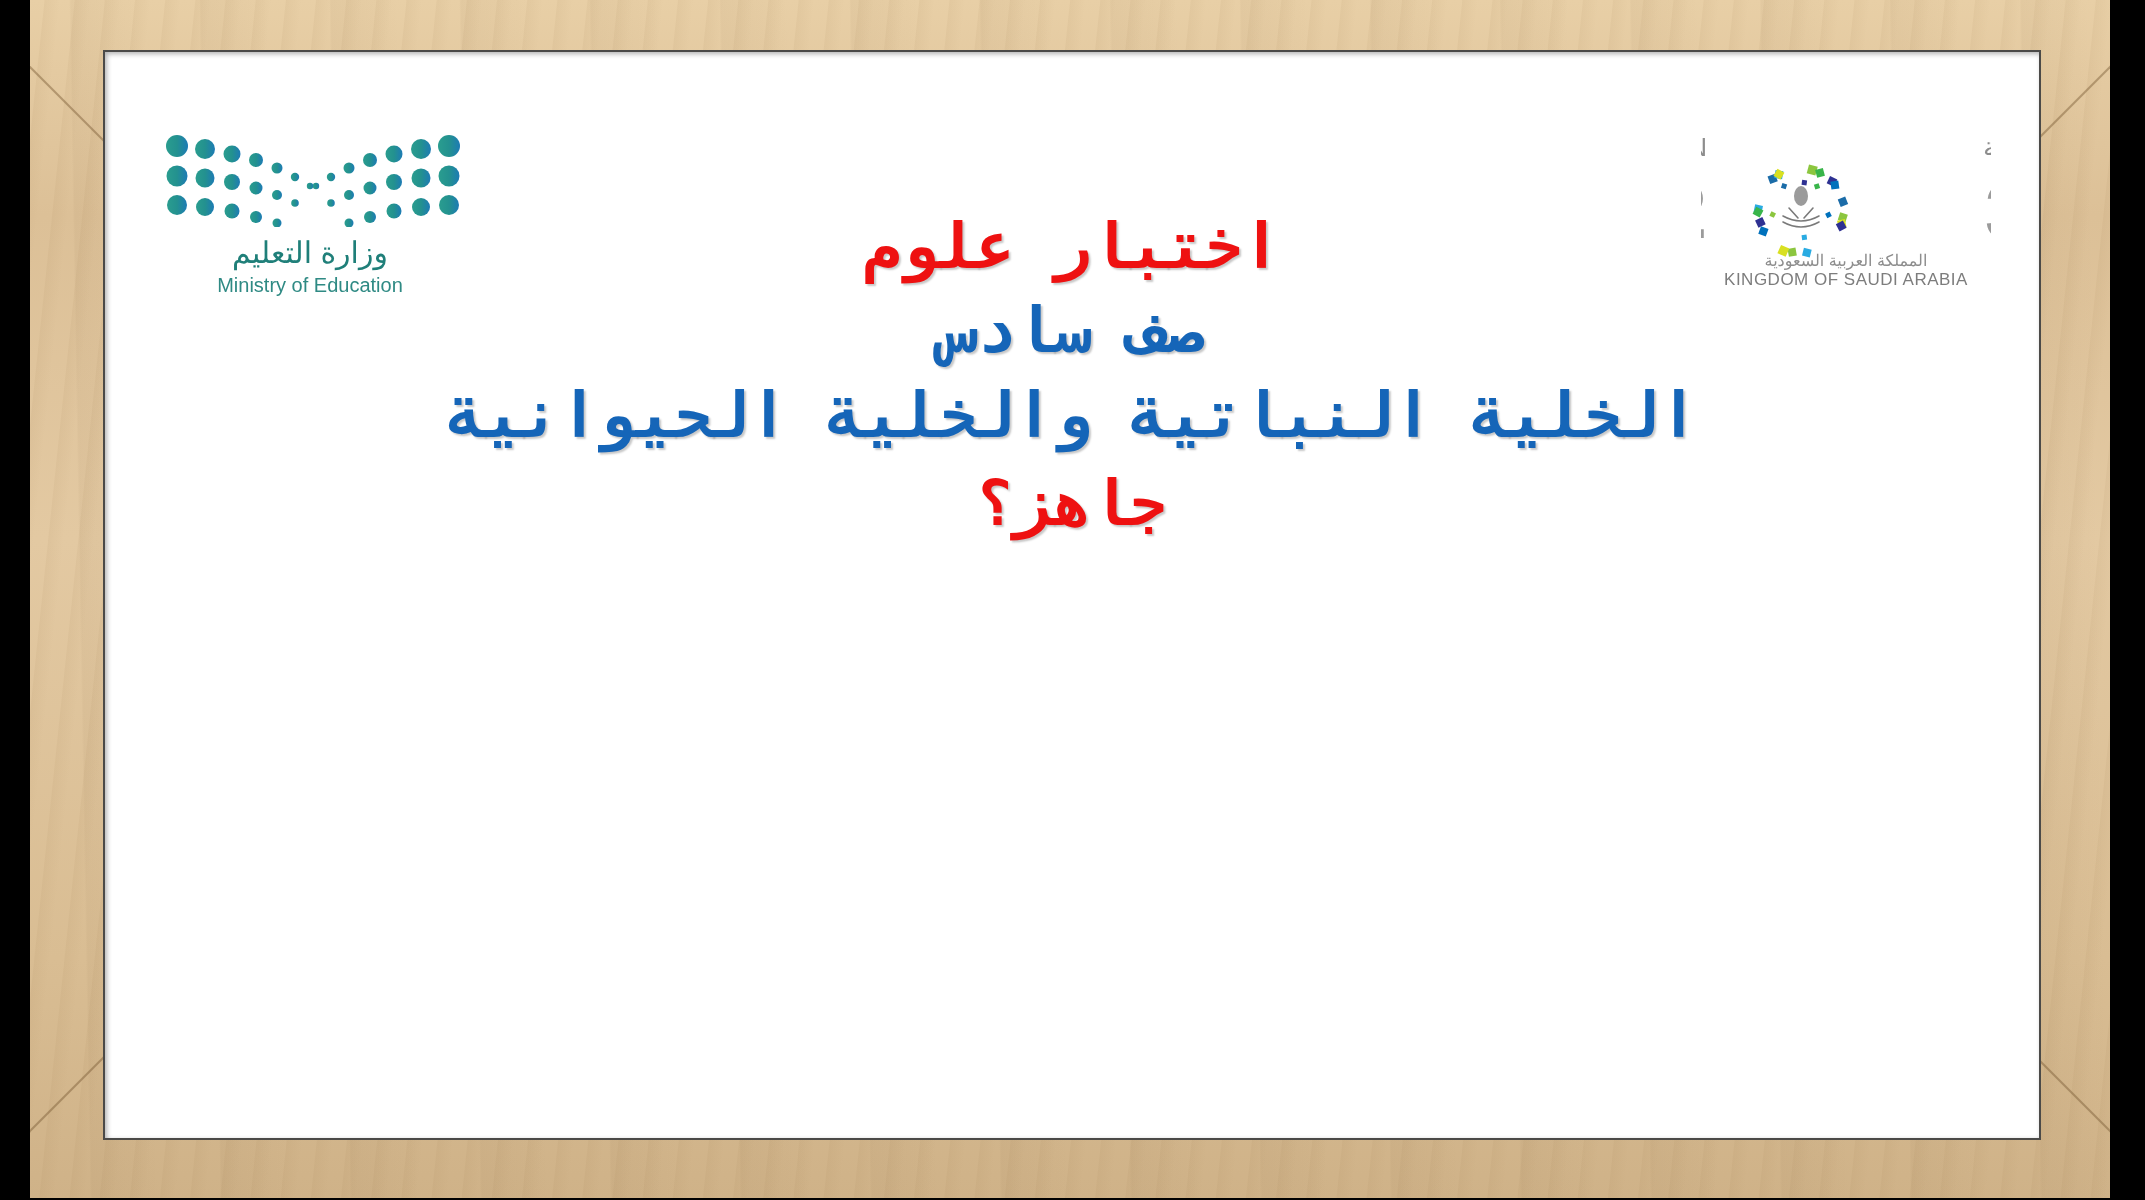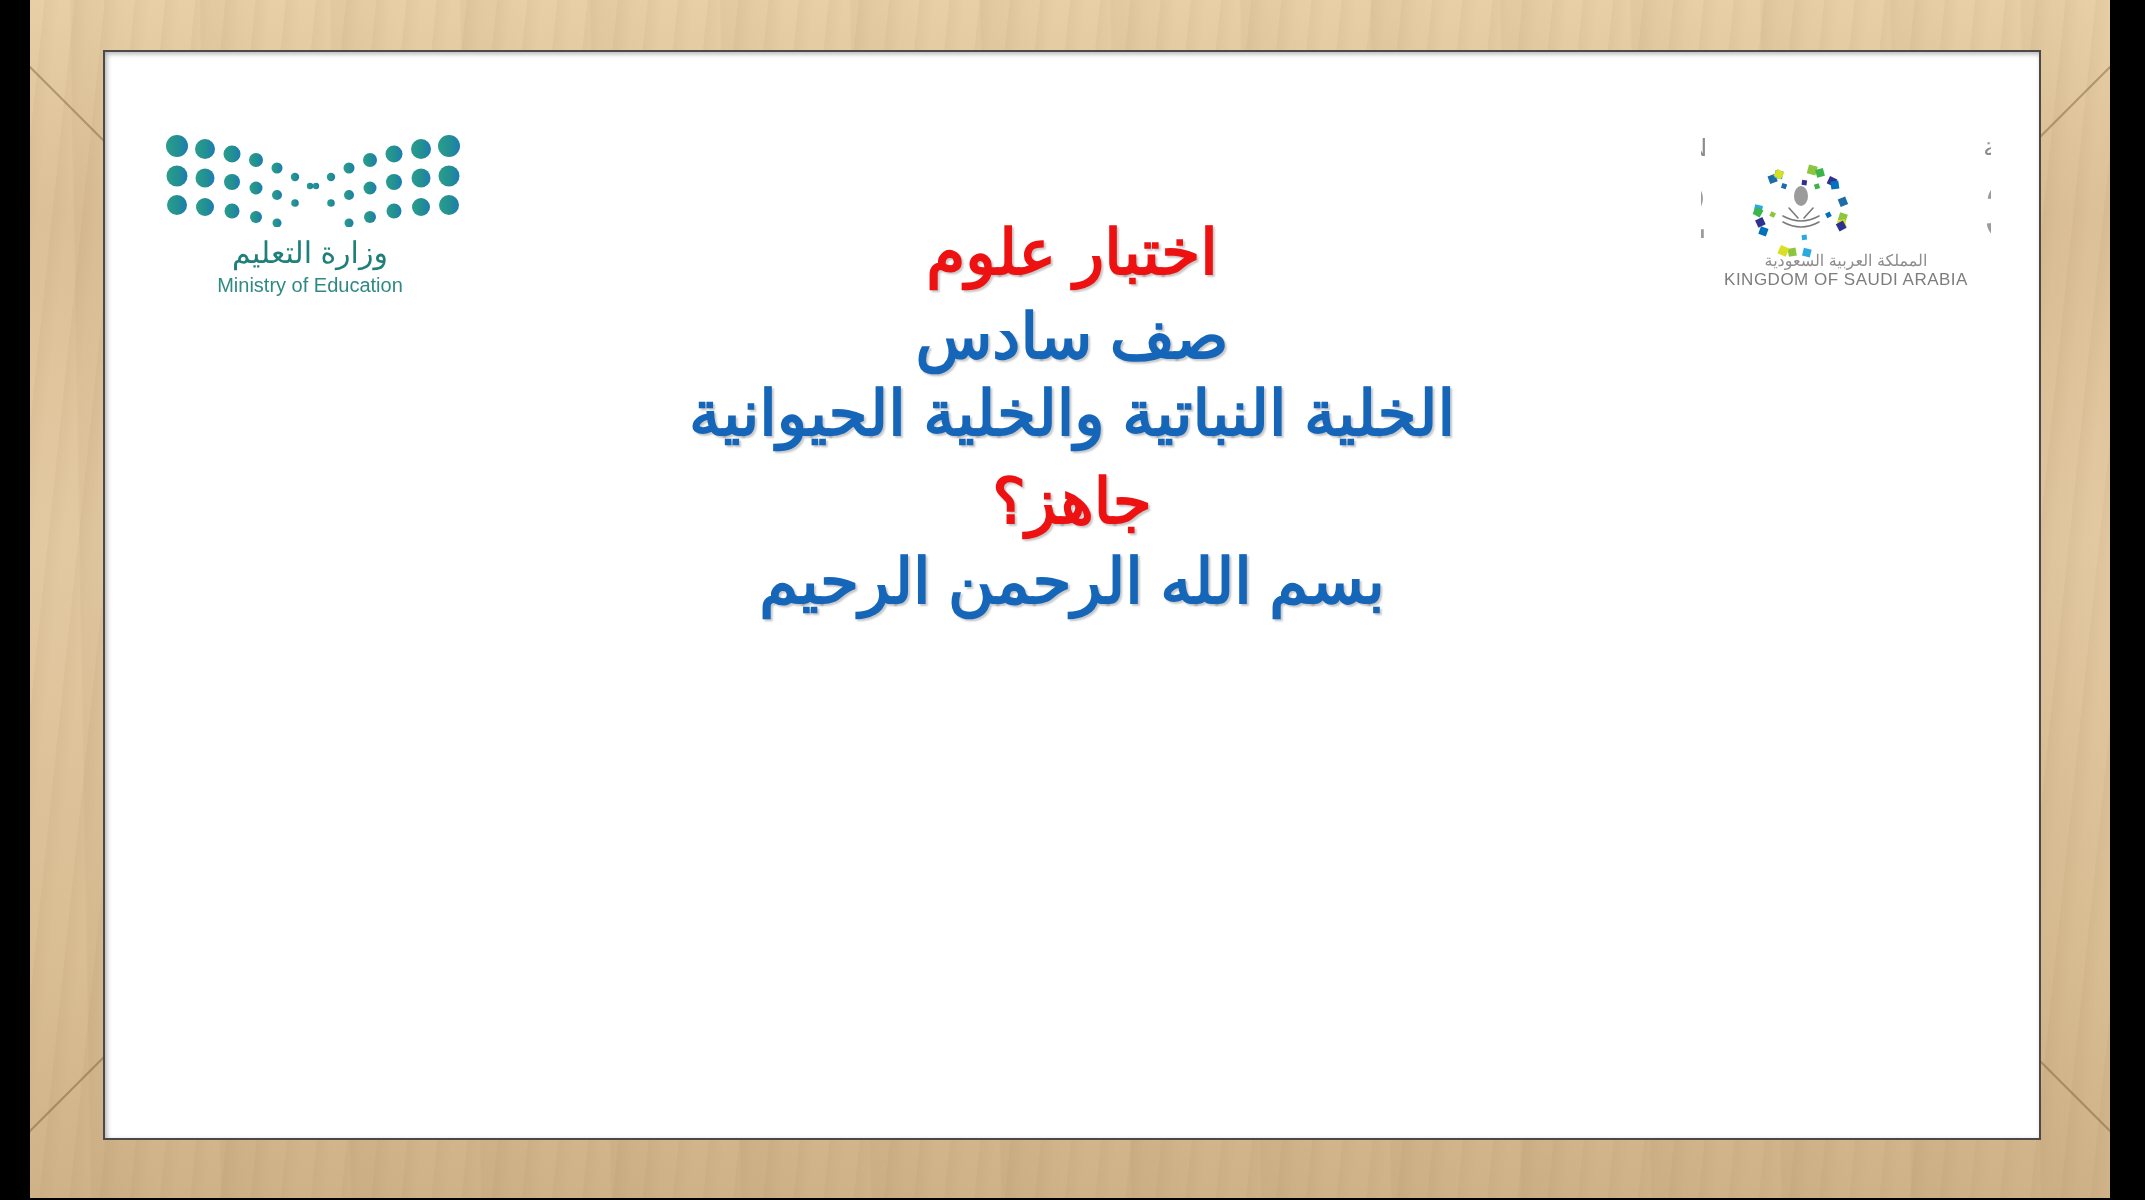--- a/index.html
+++ b/index.html
@@ -101,33 +101,33 @@
   
   .title-block {
     position: absolute;
     left: 0;
     right: 0;
     top: 168px;
     text-align: center;
     direction: rtl;
   }
   .t-line {
-    font-family: Liberation Sans, sans-serif;
+    font-family: Liberation Mono, monospace;
     font-weight: bold;
     line-height: 1.02;
     white-space: nowrap;
     text-shadow: 2px 2px 2px rgba(0,0,0,0.22);
     margin: 0;
     padding: 0;
   }
   .t-red  { color: #ee1111; }
   .t-blue { color: #1565b8; }
 
   .line1 { font-size: 63px; letter-spacing: 2px; margin-bottom: 20px; }
-  .line2 { font-size: 63px; letter-spacing: 2px; margin-bottom: 12px; }
+  .line2 { font-size: 63px; letter-spacing: 2px; margin-bottom: 20px; }
   .line3 { font-size: 63px; letter-spacing: 2px; margin-bottom: 14px; }
   .line4 { font-size: 63px; letter-spacing: 1px; margin-bottom: 24px; }
   .line5 { font-size: 63px; letter-spacing: 1px; margin-bottom: 16px; }
   .line6 { font-size: 63px; letter-spacing: 1px; }
 </style>
 </head>
 <body>
 
 <div class="stage">
 
@@ -250,18 +250,17 @@
           <text x="145" y="136" text-anchor="middle" direction="rtl" font-family="'Liberation Sans', sans-serif" font-size="16" fill="#8d8d8d">المملكة العربية السعودية</text>
           <text x="145" y="155" text-anchor="middle" font-family="'Liberation Sans', sans-serif" font-size="17" letter-spacing="0.5" fill="#7d7d7d">KINGDOM OF SAUDI ARABIA</text>
         </svg>
       </div>
 
       <div class="title-block">
         <p class="t-line line1 t-red">اختبار علوم</p>
         <p class="t-line line2 t-blue">صف سادس</p>
         <p class="t-line line4 t-blue">الخلية النباتية والخلية الحيوانية</p>
         <p class="t-line line5 t-red">جاهز؟</p>
-        <p class="t-line line6 t-blue">بسم الله الرحمن الرحيم</p>
       </div>
 
     </div>
   </div>
 </div>
 
 </body></html>

